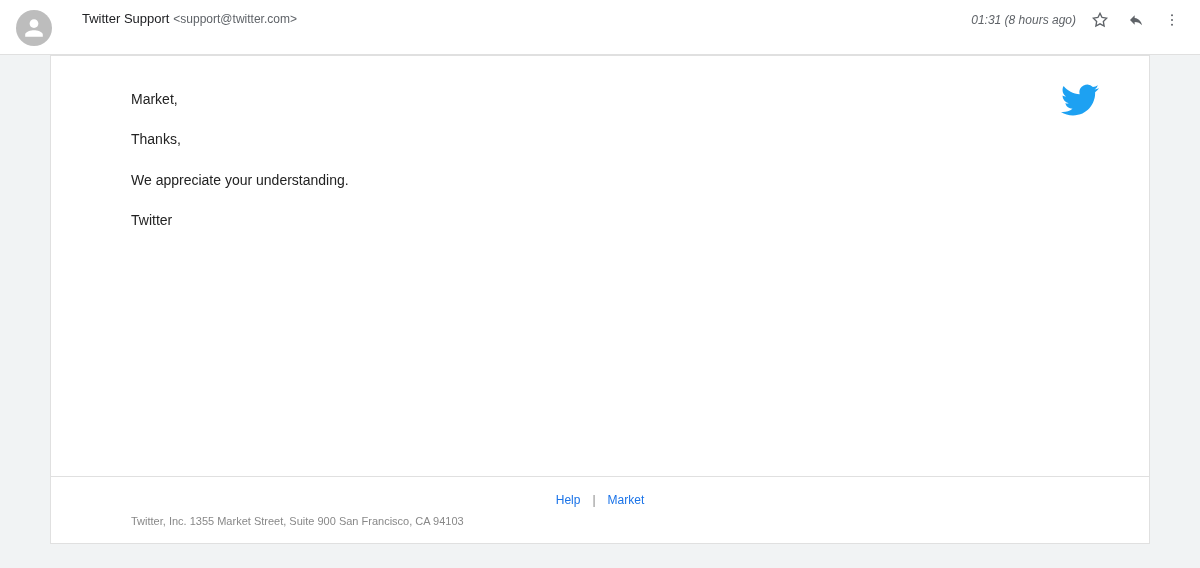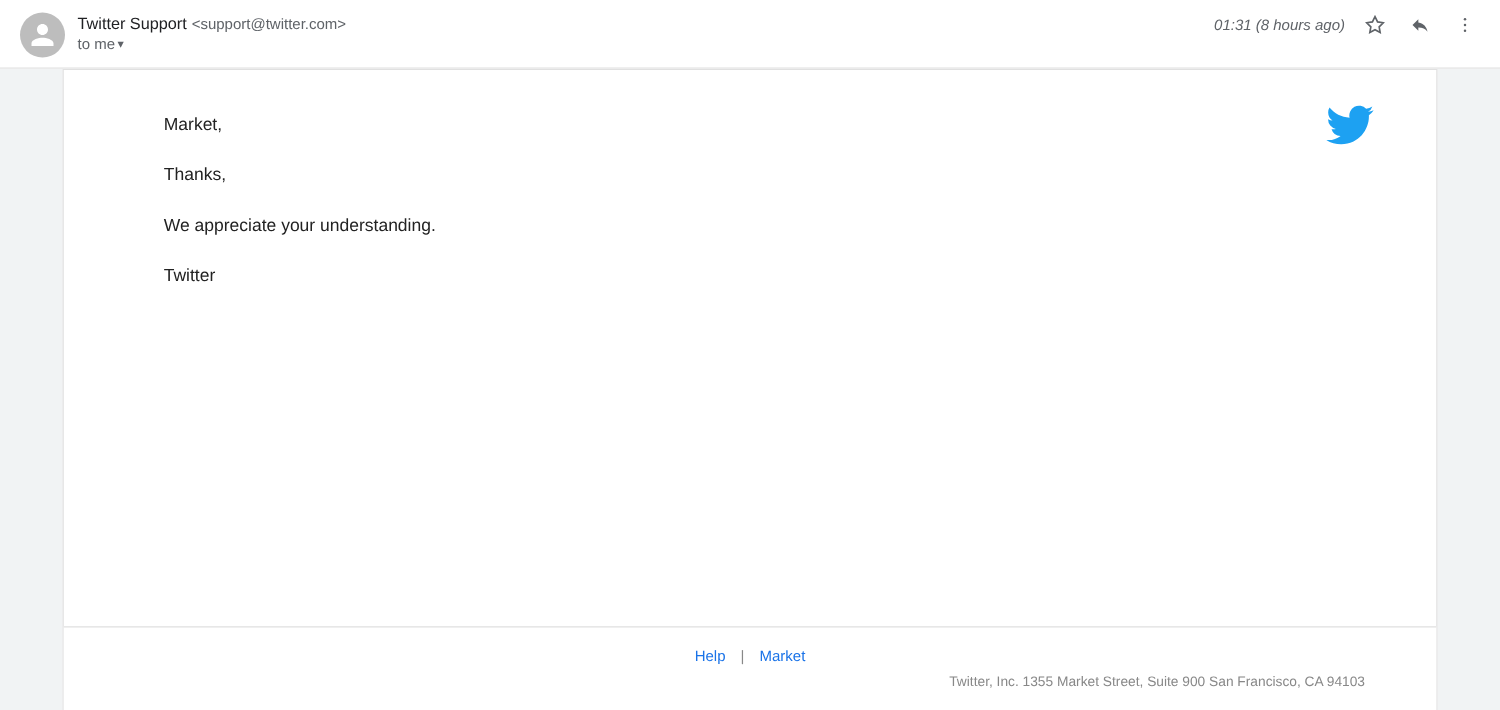--- a/index.html
+++ b/index.html
@@ -36,20 +36,21 @@
     }
     .avatar svg {
       width: 22px;
       height: 22px;
       fill: #fff;
     }
     .sender-info {
       display: flex;
       flex-direction: column;
       gap: 2px;
+      margin-left: 20px;
     }
     .sender-name {
       font-size: 13px;
       font-weight: 500;
       color: #202124;
     }
     .sender-email {
       font-size: 12px;
       color: #5f6368;
     }
@@ -125,24 +126,23 @@
       margin-bottom: 18px;
     }
     .email-text a {
       color: #1a73e8;
       text-decoration: none;
     }
 
     
     .email-footer {
       border-top: 1px solid #e0e0e0;
-      padding: 16px 57px;
-      text-align: right;
+      padding: 16px 80px;
+      text-align: left;
       background: #fff;
-      margin-top: 25px;
     }
     .footer-links {
       display: flex;
       justify-content: center;
       align-items: center;
       gap: 12px;
       margin-bottom: 8px;
     }
     .footer-links a {
       font-size: 12px;
@@ -165,24 +165,20 @@
   <div class="email-header-left">
     <div class="avatar">
       <svg viewBox="0 0 24 24">
         <path d="M12 12c2.7 0 4.8-2.1 4.8-4.8S14.7 2.4 12 2.4 7.2 4.5 7.2 7.2 9.3 12 12 12zm0 2.4c-3.2 0-9.6 1.6-9.6 4.8v2.4h19.2v-2.4c0-3.2-6.4-4.8-9.6-4.8z"></path>
       </svg>
     </div>
     <div class="sender-info">
       <div>
         <span class="sender-name">Twitter Support</span>
         <span class="sender-email">&lt;support@twitter.com&gt;</span>
-      </div>
-      <div class="to-me">
-        <span>to me</span>
-        <span class="chevron-down">▾</span>
       </div>
     </div>
   </div>
   <div class="email-header-right">
     <span class="email-time">01:31 (8 hours ago)</span>
     <button class="icon-btn" title="Star">
       <svg width="16" height="16" viewBox="0 0 24 24" fill="none" stroke="#5f6368" stroke-width="2">
         <polygon points="12,2 15.09,8.26 22,9.27 17,14.14 18.18,21.02 12,17.77 5.82,21.02 7,14.14 2,9.27 8.91,8.26"></polygon>
       </svg>
     </button>

